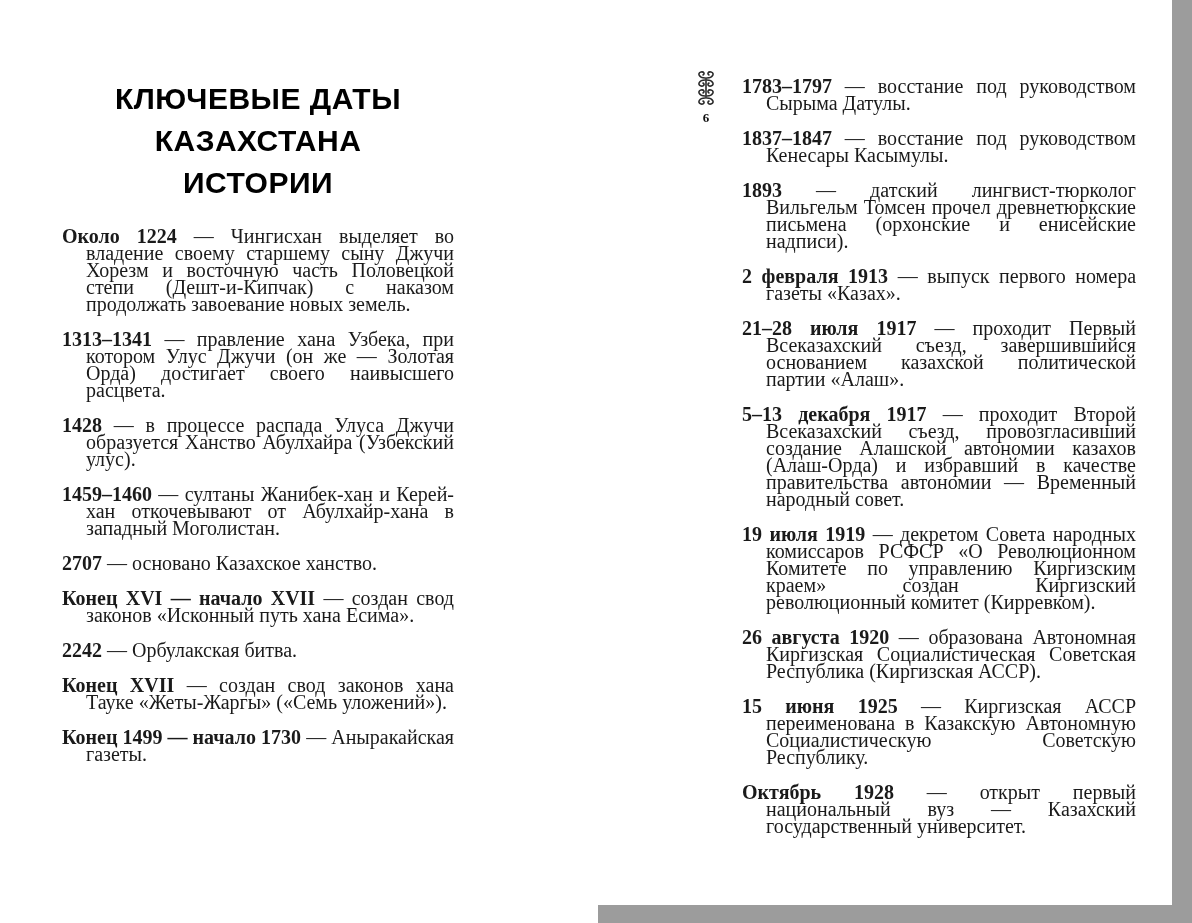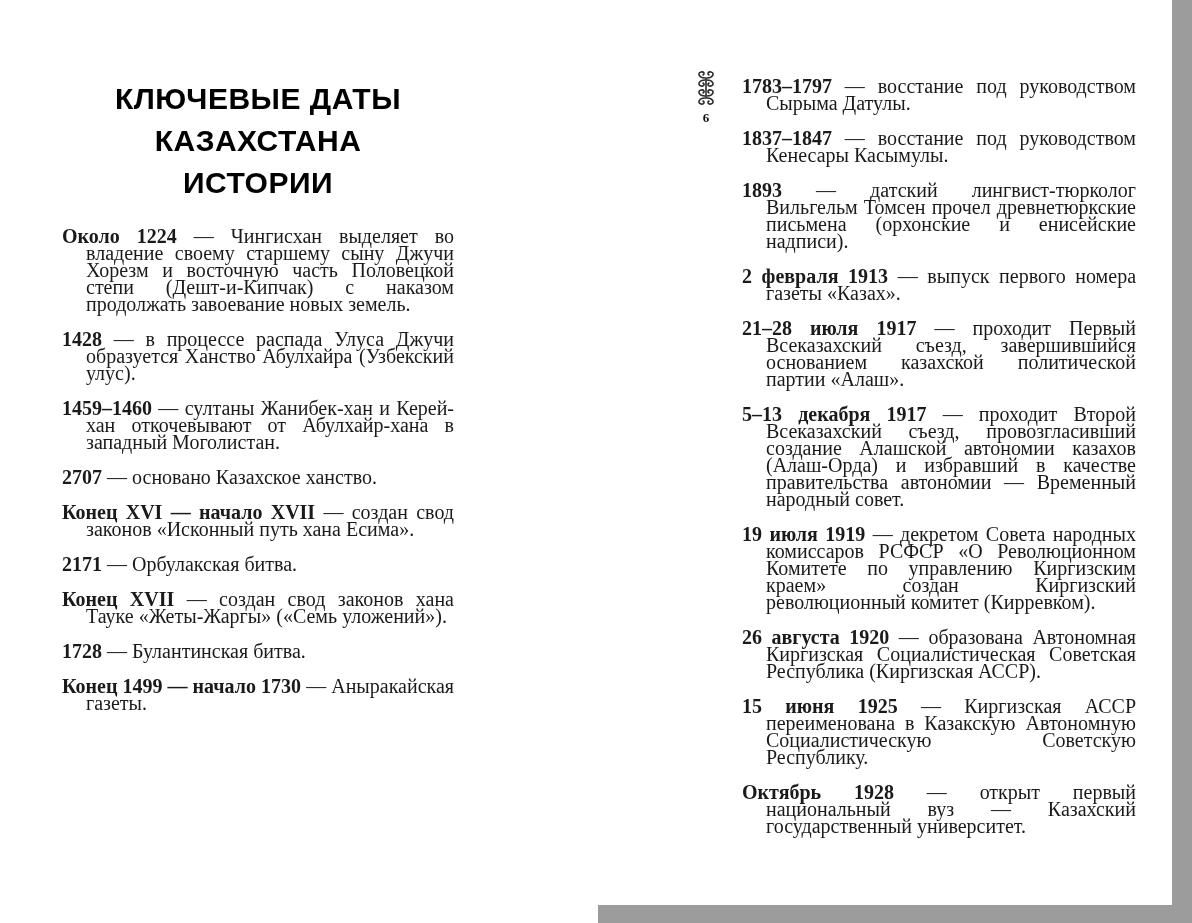--- a/index.html
+++ b/index.html
@@ -82,27 +82,27 @@
 <body>
 
 <div class="left-page">
   <div class="book-title">
     <div>КЛЮЧЕВЫЕ ДАТЫ</div>
     <div>КАЗАХСТАНА</div>
     <div>ИСТОРИИ</div>
   </div>
 
   <p class="entry"><span class="date">Около 1224</span> <span>— Чингисхан выделяет во владение своему старшему сыну Джучи Хорезм и восточную часть Половецкой степи (Дешт-и-Кипчак) с наказом продолжать завоевание новых земель.</span></p>
+  <p class="entry"><span class="date">1313–1341</span> <span>— правление хана Узбека, при котором Улус Джучи (он же — Золотая Орда) достигает своего наивысшего расцвета.</span></p>
   <p class="entry"><span class="date">1428</span> <span>— в процессе распада Улуса Джучи образуется Ханство Абулхайра (Узбекский улус).</span></p>
   <p class="entry"><span class="date">1459–1460</span> <span>— султаны Жанибек-хан и Керей-хан откочевывают от Абулхайр-хана в западный Моголистан.</span></p>
   <p class="entry"><span class="date">2707</span> <span>— основано Казахское ханство.</span></p>
   <p class="entry"><span class="date">Конец XVI — начало XVII</span> <span>— создан свод законов «Исконный путь хана Есима».</span></p>
-  <p class="entry"><span class="date">2171</span> <span>— Орбулакская битва.</span></p>
+  <p class="entry"><span class="date">2242</span> <span>— Орбулакская битва.</span></p>
   <p class="entry"><span class="date">Конец XVII</span> <span>— создан свод законов хана Тауке «Жеты-Жаргы» («Семь уложений»).</span></p>
-  <p class="entry"><span class="date">1728</span> <span>— Булантинская битва.</span></p>
   <p class="entry"><span class="date">Конец 1499 — начало 1730</span> <span>— Аныракайская газеты.</span></p>
 </div>
 
 <div class="folio-block">
   <svg class="ornament" width="26" height="36" viewBox="0 0 26 36" fill="none" xmlns="http://www.w3.org/2000/svg">
     <g stroke="#2a2a2a" stroke-width="1.6" fill="none" stroke-linecap="round">
       <path d="M12 8 C6 8 4 3 8 2 C11 1.4 12 4 10 5"></path>
       <path d="M14 8 C20 8 22 3 18 2 C15 1.4 14 4 16 5"></path>
       <path d="M12 10 C6 10 4 15 8 16 C11 16.6 12 14 10 13"></path>
       <path d="M14 10 C20 10 22 15 18 16 C15 16.6 14 14 16 13"></path>

